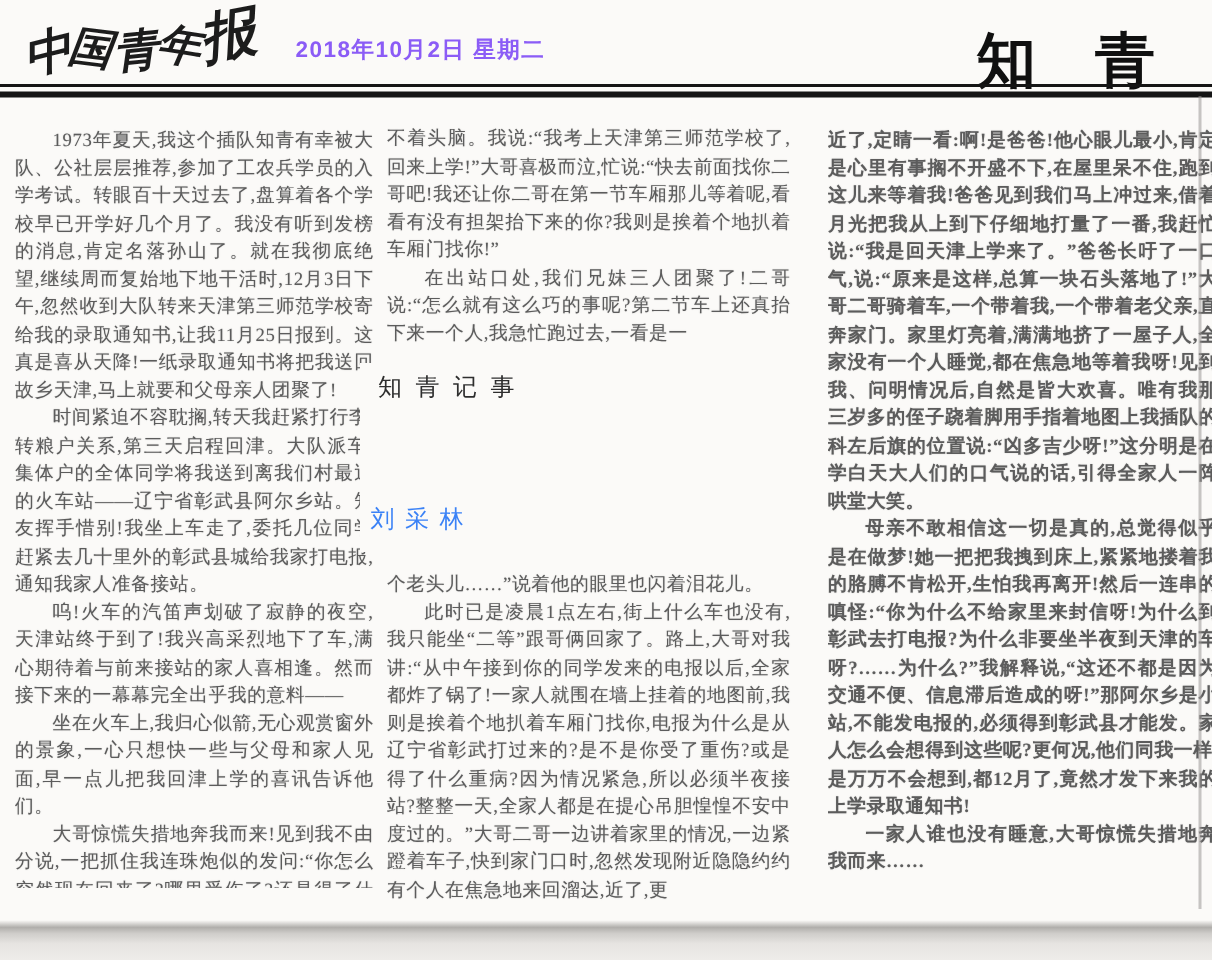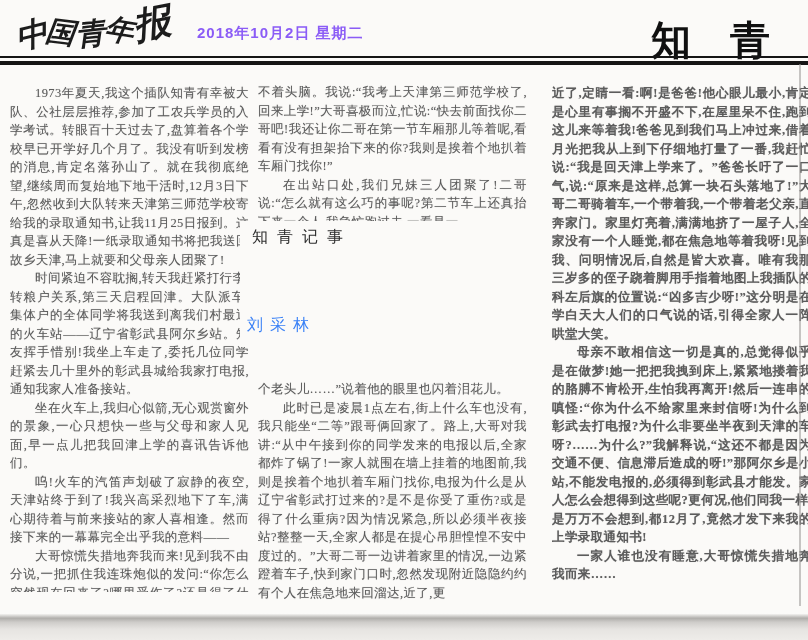--- a/index.html
+++ b/index.html
@@ -32,21 +32,21 @@
          text-shadow:0 0 0.8px rgba(110,110,110,0.45); word-break:break-all; }
   .col p { text-indent:2em; }
   .col p.cont { text-indent:0; }
 
   .col-1      { left:10px;  top:84px;  width:239px; height:508px; }
   .col-2-top  { left:258px; top:83px;  width:269px; height:149px; }
   .col-2-bot  { left:258px; top:380px; width:269px; height:250px; }
   .col-3      { left:552px; top:84px;  width:260px; height:508px;font-weight:bold; }
 
   
-  .headline { position:absolute; left:240px; top:221px; width:334px; height:126px;
+  .headline { position:absolute; left:240px; top:242px; width:334px; height:126px;
               color:var(--headline_ink,#1f1f1f); background:var(--page_bg,#fbfaf8); }
   .kicker { position:absolute; left:12px; top:6px; font-family:"Liberation Sans","DejaVu Sans",sans-serif;
             font-size:16px; letter-spacing:9px; color:#2e2e2e; white-space:nowrap; }
   .title  { position:absolute; left:0; right:0; top:30px; text-align:center;
             font-size:47px; font-weight:bold; letter-spacing:26px; text-indent:26px; white-space:nowrap; }
   .author { position:absolute; left:0; right:0; top:94px; text-align:left;
             font-size:16px; letter-spacing:7px; text-indent:7px; color:#3b82f6; }
 
   
   .edge-right { position:absolute; left:799px; top:64px; width:2px; height:546px;
@@ -63,22 +63,22 @@
 
   <div class="masthead"><span class="mh-ch">中</span><span class="mh-ch">国</span><span class="mh-ch">青</span><span class="mh-ch">年</span><span class="mh-ch">报</span></div>
   <div class="pub-date">2018年10月2日 星期二</div>
   <div class="section-title">知 青</div>
   <div class="rule-a"></div>
   <div class="rule-b"></div>
 
   <div class="col col-1">
     <p>1973年夏天,我这个插队知青有幸被大队、公社层层推荐,参加了工农兵学员的入学考试。转眼百十天过去了,盘算着各个学校早已开学好几个月了。我没有听到发榜的消息,肯定名落孙山了。就在我彻底绝望,继续周而复始地下地干活时,12月3日下午,忽然收到大队转来天津第三师范学校寄给我的录取通知书,让我11月25日报到。这真是喜从天降!一纸录取通知书将把我送回故乡天津,马上就要和父母亲人团聚了!</p>
     <p>时间紧迫不容耽搁,转天我赶紧打行李,转粮户关系,第三天启程回津。大队派车,集体户的全体同学将我送到离我们村最近的火车站——辽宁省彰武县阿尔乡站。知友挥手惜别!我坐上车走了,委托几位同学赶紧去几十里外的彰武县城给我家打电报,通知我家人准备接站。</p>
+    <p>呜!火车的汽笛声划破了寂静的夜空,天津站终于到了!我兴高采烈地下了车,满心期待着与前来接站的家人喜相逢。然而接下来的一幕幕完全出乎我的意料——</p>
     <p>坐在火车上,我归心似箭,无心观赏窗外的景象,一心只想快一些与父母和家人见面,早一点儿把我回津上学的喜讯告诉他们。</p>
-    <p>呜!火车的汽笛声划破了寂静的夜空,天津站终于到了!我兴高采烈地下了车,满心期待着与前来接站的家人喜相逢。然而接下来的一幕幕完全出乎我的意料——</p>
     <p>大哥惊慌失措地奔我而来!见到我不由分说,一把抓住我连珠炮似的发问:“你怎么突然现在回来了?哪里受伤了?还是得了什么重病回家看病?……”真让我丈二和尚摸</p>
   </div>
 
   <div class="col col-2-top">
     <p class="cont">不着头脑。我说:“我考上天津第三师范学校了,回来上学!”大哥喜极而泣,忙说:“快去前面找你二哥吧!我还让你二哥在第一节车厢那儿等着呢,看看有没有担架抬下来的你?我则是挨着个地扒着车厢门找你!”</p>
     <p>在出站口处,我们兄妹三人团聚了!二哥说:“怎么就有这么巧的事呢?第二节车上还真抬下来一个人,我急忙跑过去,一看是一</p>
   </div>
 
   <div class="headline">
     <div class="kicker">知青记事</div>

